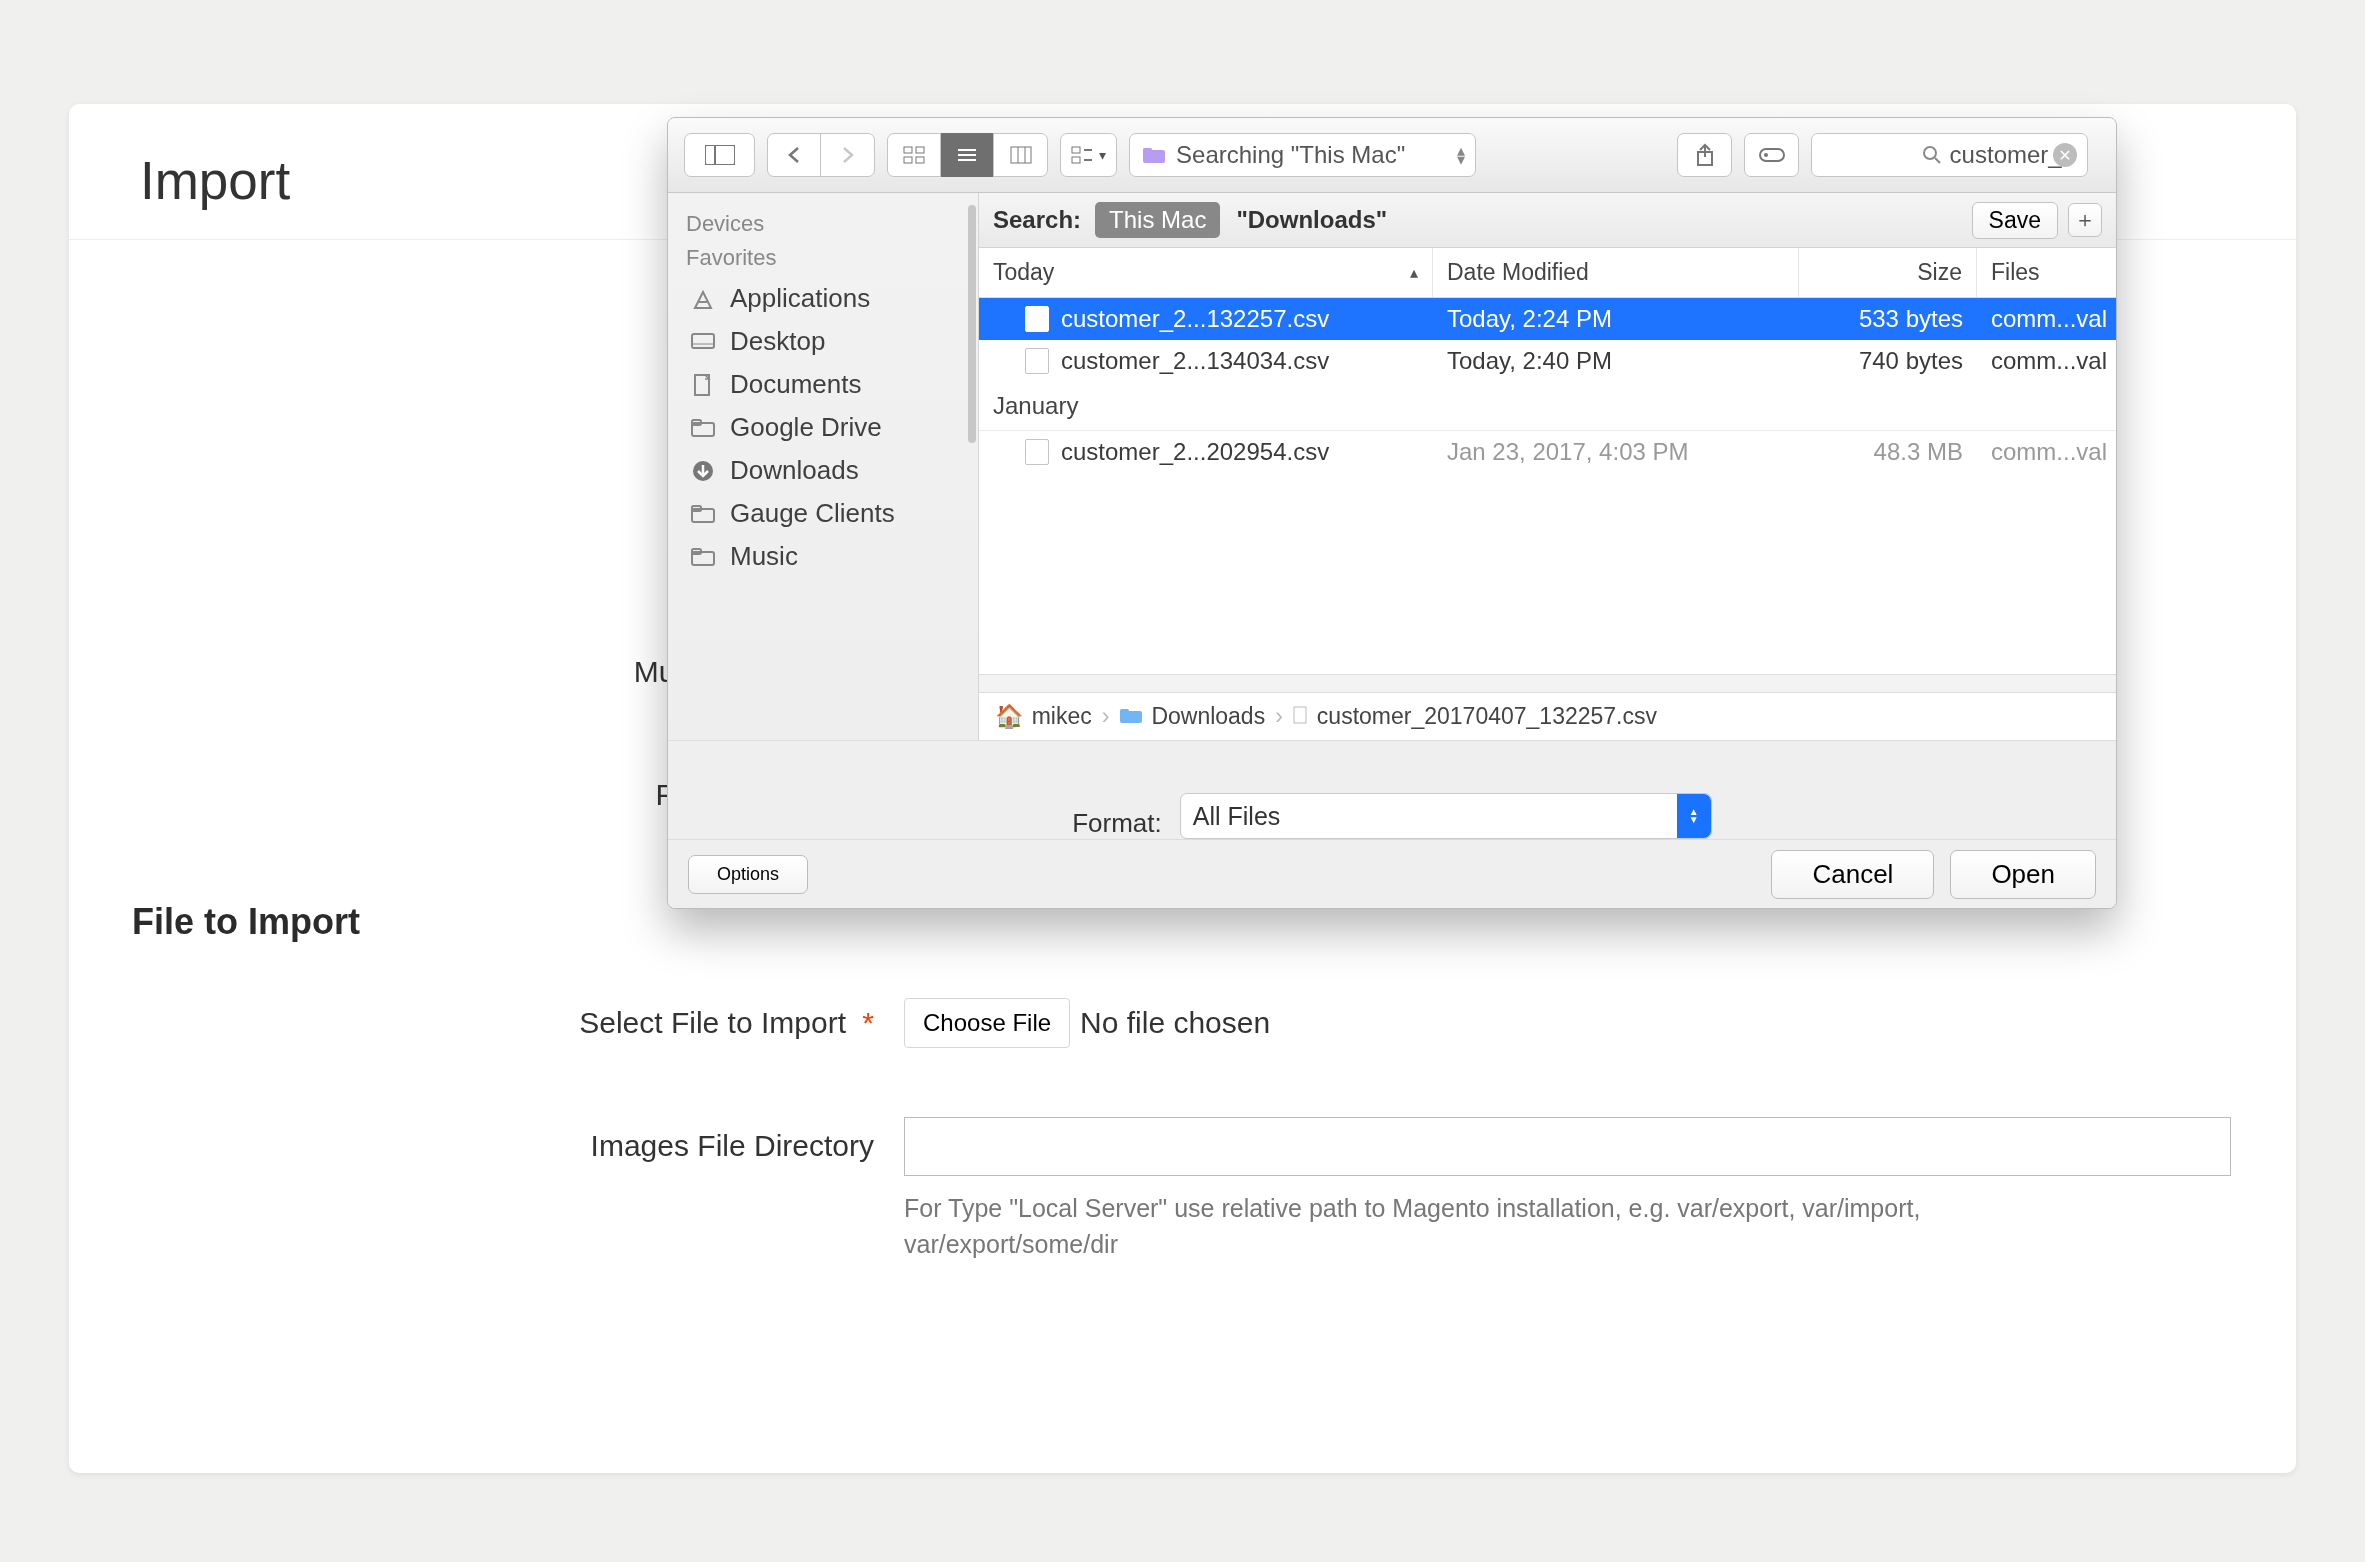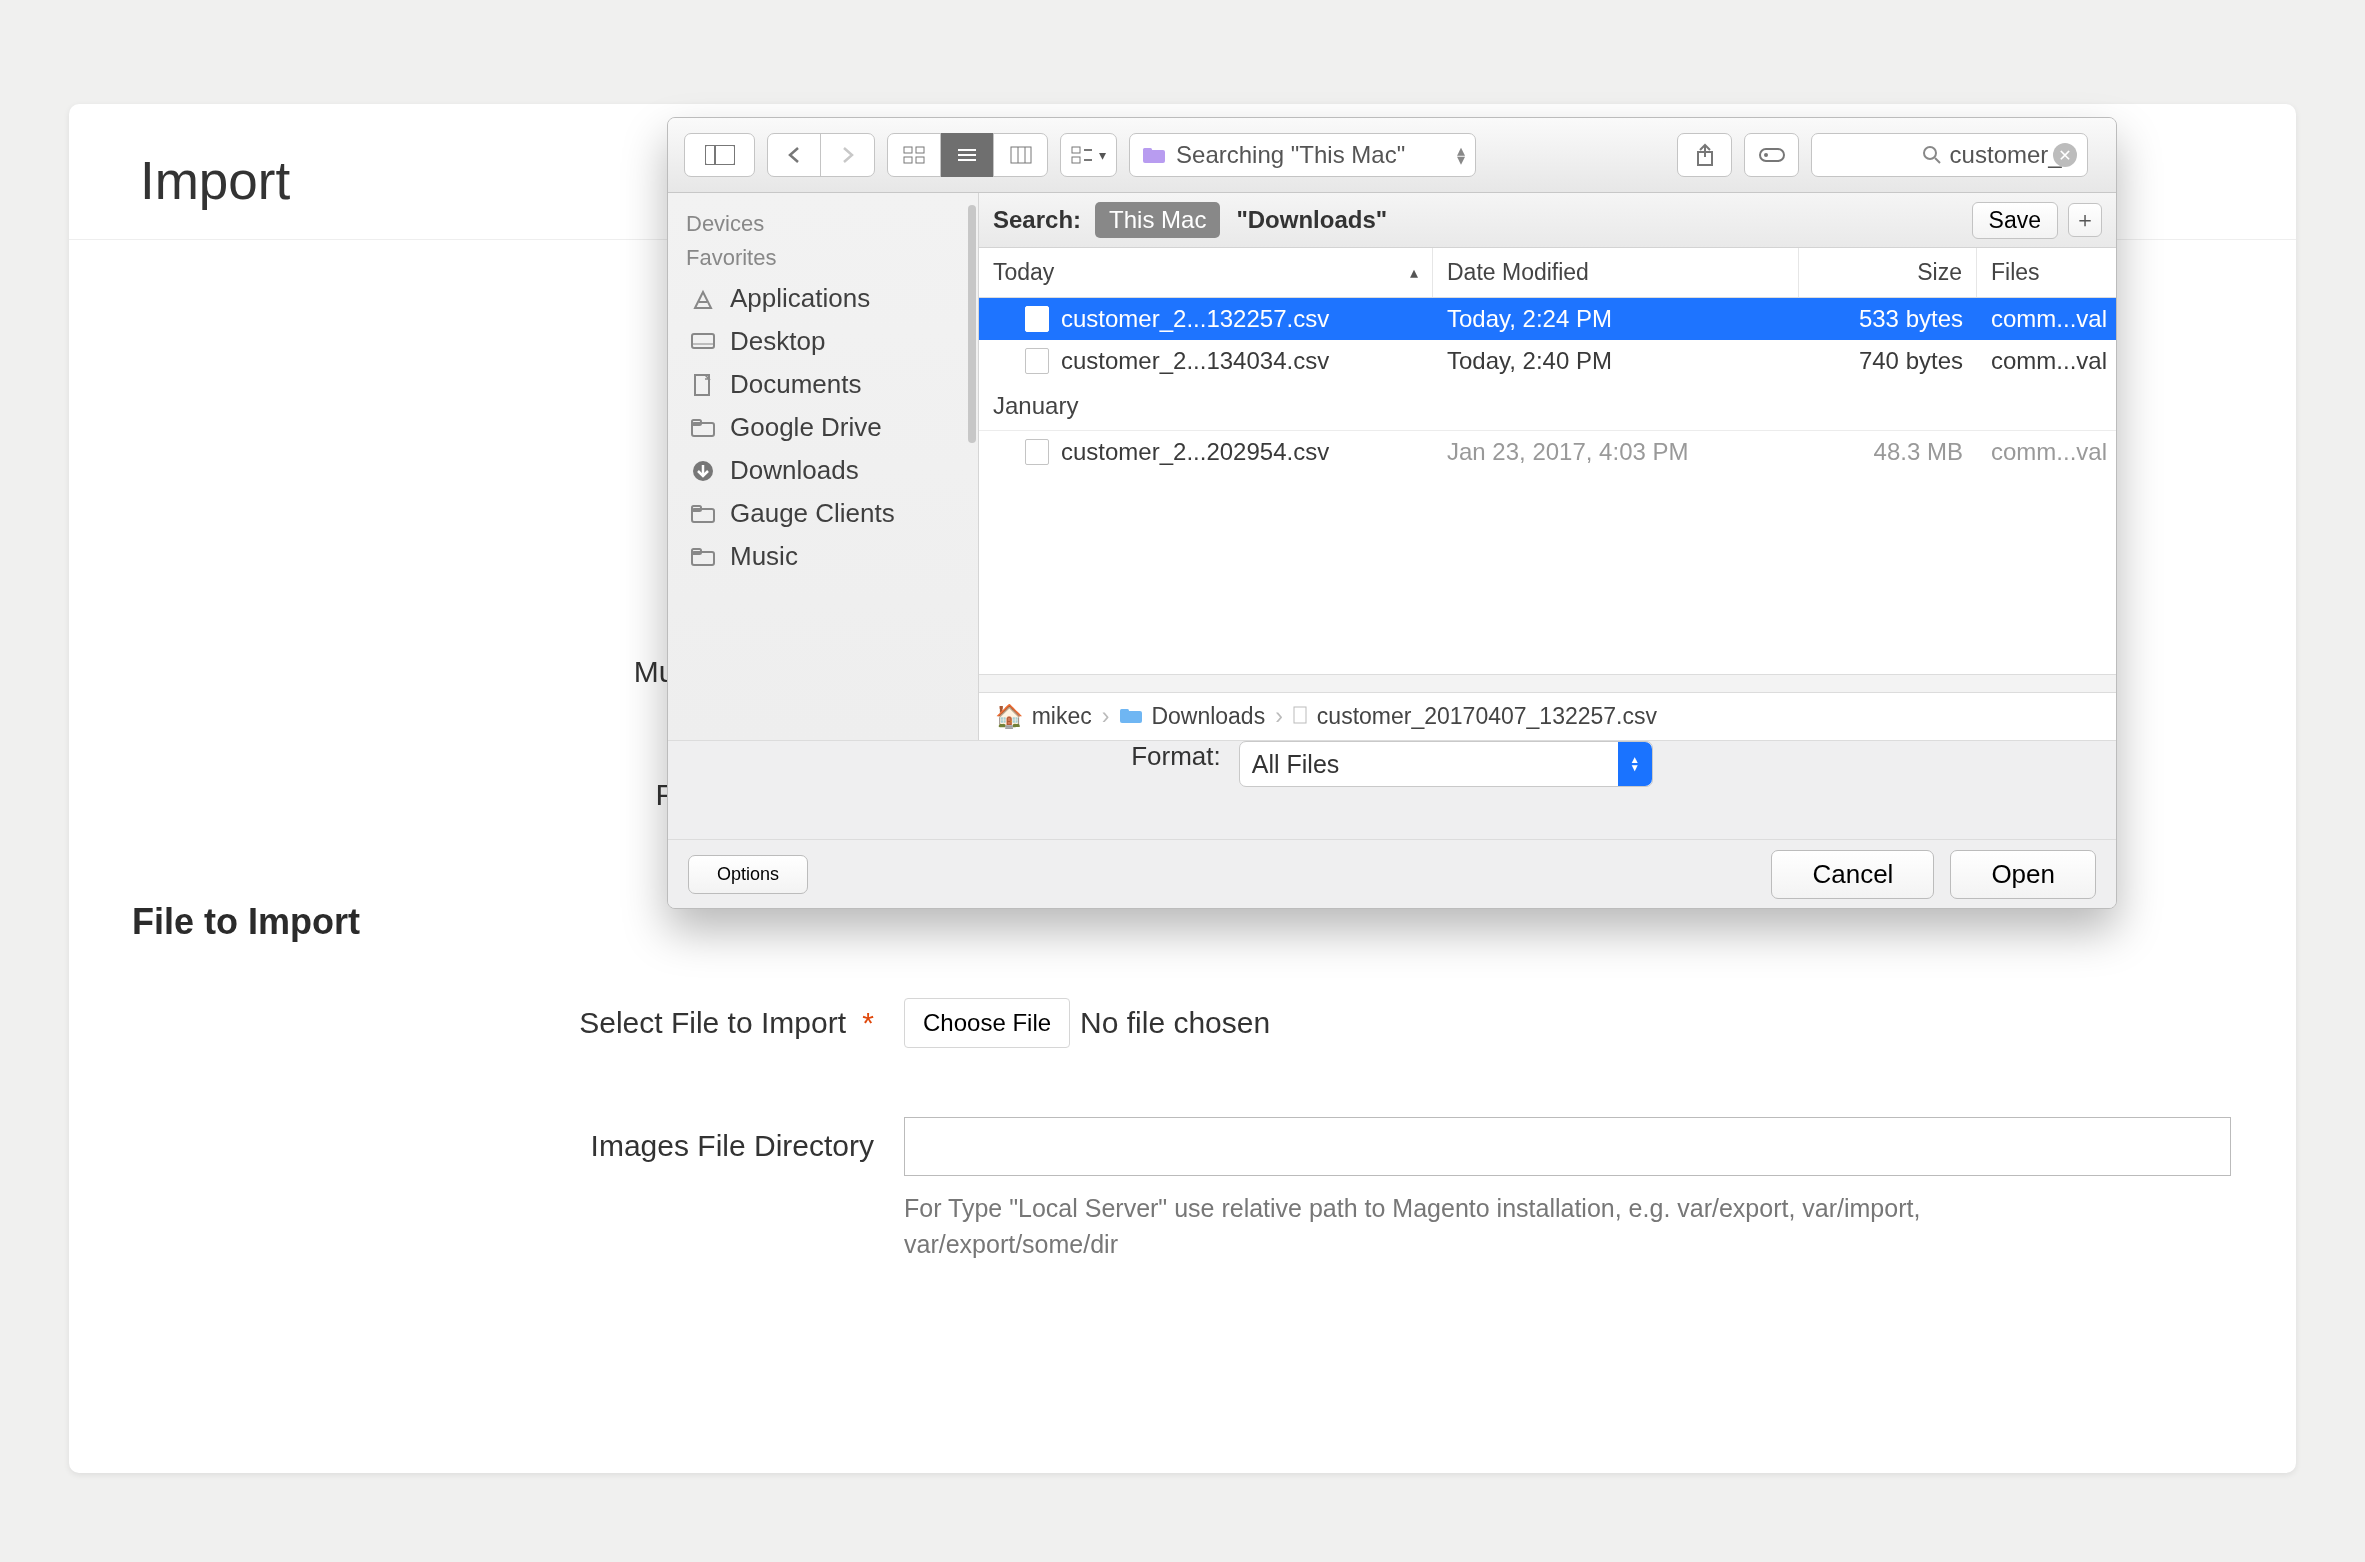--- a/index.html
+++ b/index.html
@@ -235,26 +235,26 @@
 .pathbar {
   height: 48px; border-top: 1px solid #dcdcdc;
   display: flex; align-items: center;
   padding: 0 16px; font-size: 23px; color: #444;
 }
 .pathbar .sep { margin: 0 10px; color: #bbb; }
 .pathbar .ic-home, .pathbar .ic-folder, .pathbar .ic-file { margin-right: 8px; }
 
 .fmtbar {
   background: #efeff0;
-  height: 99px; display: flex; align-items: flex-start; justify-content: center;
+  height: 99px; display: flex; align-items: flex-end; justify-content: center;
   border-top: 1px solid #dcdcdc;
 }
 .fmtbar label { font-size: 26px; color: #333; margin-right: 18px; }
 .fmt-select {
-  width: 414px; height: 46px;
+  width: 532px; height: 46px;
   border: 1px solid #c9c9c9; border-radius: 7px;
   background: #fff;
   display: flex; align-items: center;
   padding: 0 12px; font-size: 25px; color: #333;
   position: relative;
 }
 .fmt-select .end {
   position: absolute; right: 0; top: 0; bottom: 0; width: 34px;
   background: #1a73ff; border-radius: 0 7px 7px 0;
   display: flex; flex-direction: column; align-items: center; justify-content: center;

